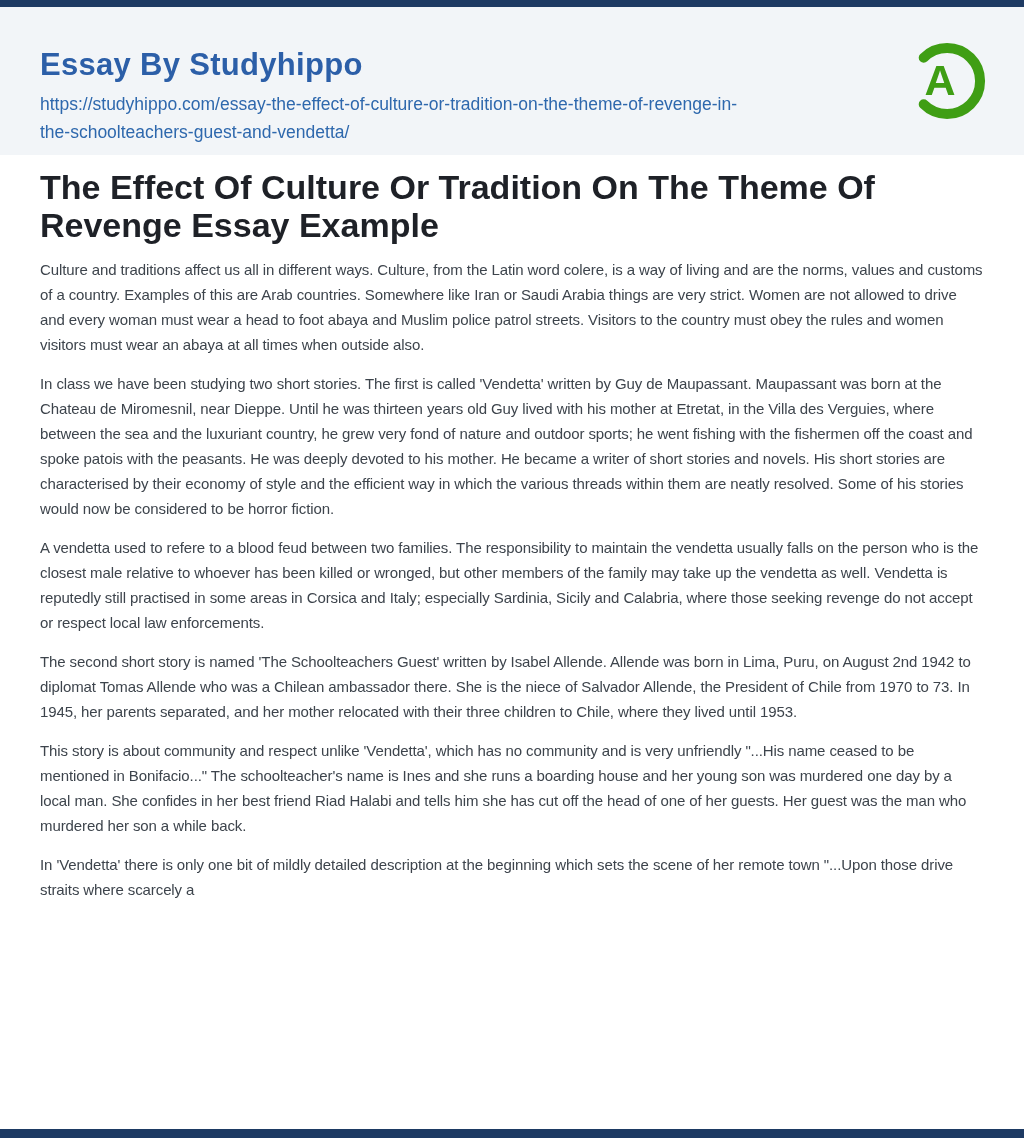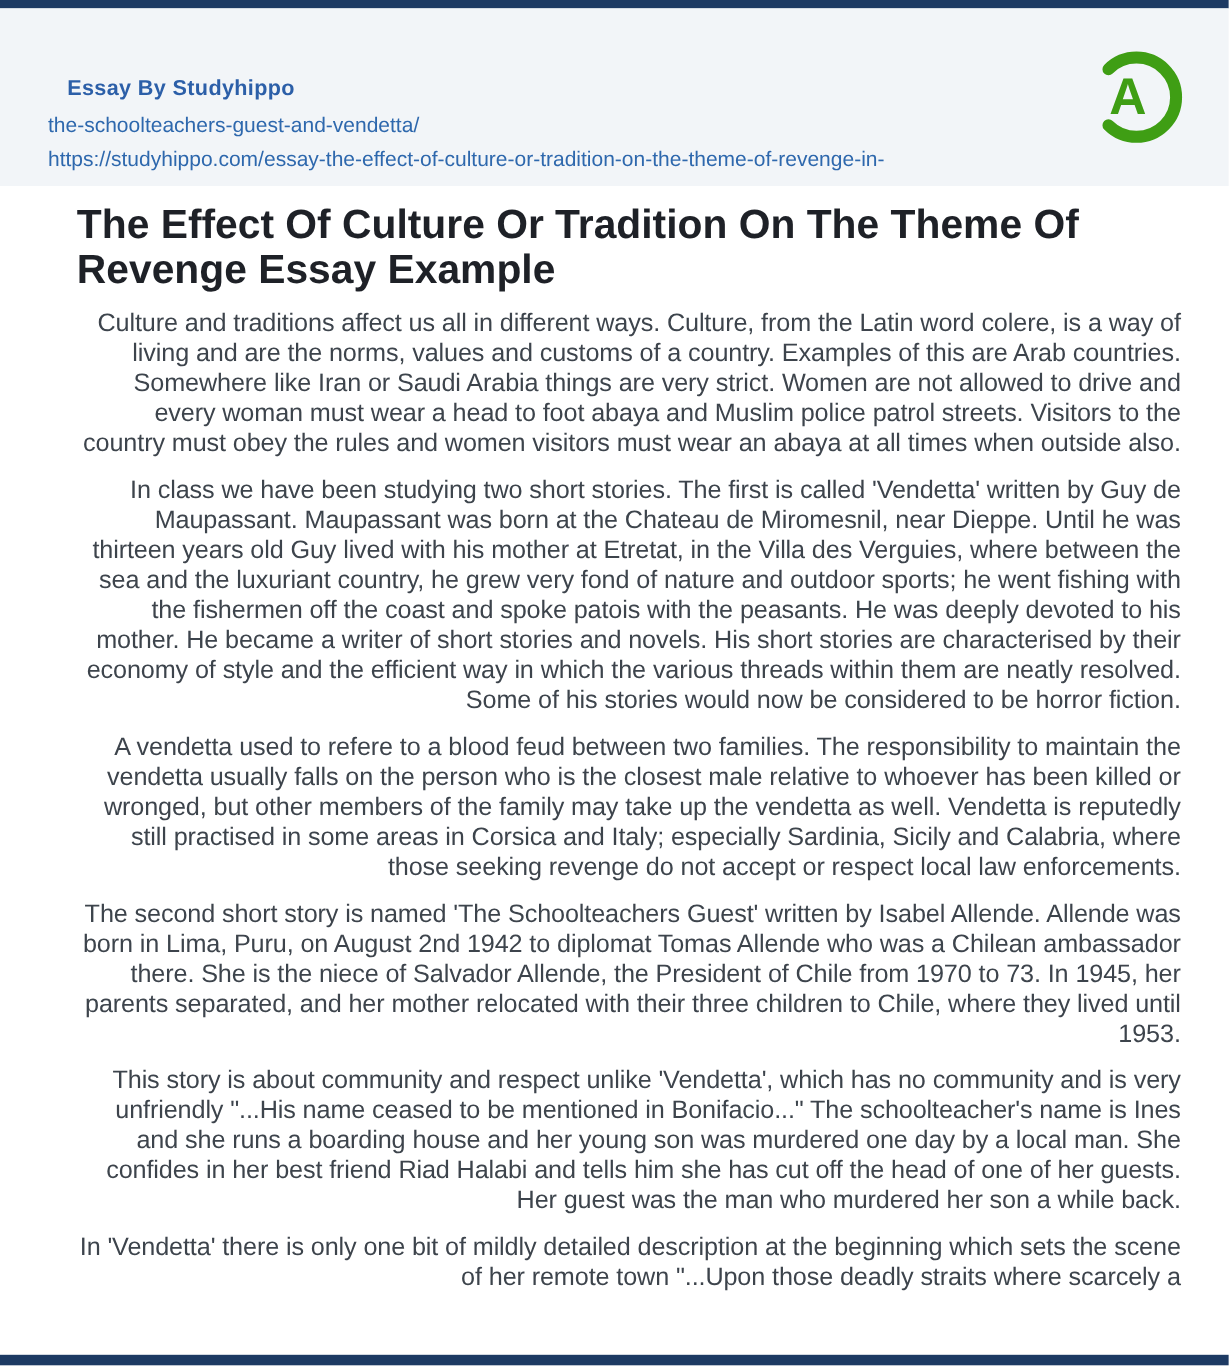--- a/index.html
+++ b/index.html
@@ -21,88 +21,86 @@
   }
   .header {
     background:#f2f5f8;
     height:148px;
     position:relative;
     padding:0;
     box-sizing:border-box;
   }
   .site-title {
     position:absolute; left:40px; top:40px;
-    margin:16px;
-    font-size:18px; font-weight:bold;
+    margin:0;
+    font-size:31px; font-weight:bold;
     color:#2c5fa8;
     letter-spacing:0.3px;
   }
   .page-url {
     position:absolute; left:40px; top:84px;
     font-size:17.5px;
     color:#2e68ad;
     line-height:27.5px;
     text-decoration:none;
     display:block;
   }
   .page-url span { display:block; }
   .logo {
     position:absolute; right:34px; top:28px;
     width:84px; height:90px;
   }
   .content {
     padding:13px 40px 0 40px;
-    margin-left:24px;
   }
   .essay-title {
     margin:0 0 13px 0;
     max-width:935px;
     font-size:34px;
     line-height:38px;
     font-weight:bold;
     color:#1e2127;
     letter-spacing:0px;
   }
   .essay-body p {
     margin:0 0 14px 0;
     max-width:950px;
-    font-size:21px;
+    font-size:15px;
     line-height:25px;
     color:#3d444c;
     letter-spacing:-0.1px;
-    text-align:right;
   }
 </style>
 </head>
 <body>
 
 <div class="top-bar"></div>
 
 <header class="header">
   <h1 class="site-title">Essay By Studyhippo</h1>
 
   <a class="page-url" href="#">
+    <span>https://studyhippo.com/essay-the-effect-of-culture-or-tradition-on-the-theme-of-revenge-in-</span>
     <span>the-schoolteachers-guest-and-vendetta/</span>
-    <span>https://studyhippo.com/essay-the-effect-of-culture-or-tradition-on-the-theme-of-revenge-in-</span>
   </a>
 
   <div class="logo">
     <svg width="84" height="90" viewBox="0 0 84 80">
       <path d="M 17.7 17.7 A 33 33 0 1 1 17.7 64.3" fill="none" stroke="#3f9e14" stroke-width="10" stroke-linecap="round"></path>
       <text x="34" y="55" text-anchor="middle" font-family="Liberation Sans, sans-serif" font-size="43" font-weight="bold" fill="#3f9e14">A</text>
     </svg>
   </div>
 </header>
 
 <main class="content">
   <h2 class="essay-title">The Effect Of Culture Or Tradition On The Theme Of Revenge Essay Example</h2>
 
   <div class="essay-body">
     <p>Culture and traditions affect us all in different ways. Culture, from the Latin word colere, is a way of living and are the norms, values and customs of a country. Examples of this are Arab countries. Somewhere like Iran or Saudi Arabia things are very strict. Women are not allowed to drive and every woman must wear a head to foot abaya and Muslim police patrol streets. Visitors to the country must obey the rules and women visitors must wear an abaya at all times when outside also.</p>
     <p>In class we have been studying two short stories. The first is called 'Vendetta' written by Guy de Maupassant. Maupassant was born at the Chateau de Miromesnil, near Dieppe. Until he was thirteen years old Guy lived with his mother at Etretat, in the Villa des Verguies, where between the sea and the luxuriant country, he grew very fond of nature and outdoor sports; he went fishing with the fishermen off the coast and spoke patois with the peasants. He was deeply devoted to his mother. He became a writer of short stories and novels. His short stories are characterised by their economy of style and the efficient way in which the various threads within them are neatly resolved. Some of his stories would now be considered to be horror fiction.</p>
     <p>A vendetta used to refere to a blood feud between two families. The responsibility to maintain the vendetta usually falls on the person who is the closest male relative to whoever has been killed or wronged, but other members of the family may take up the vendetta as well. Vendetta is reputedly still practised in some areas in Corsica and Italy; especially Sardinia, Sicily and Calabria, where those seeking revenge do not accept or respect local law enforcements.</p>
     <p>The second short story is named 'The Schoolteachers Guest' written by Isabel Allende. Allende was born in Lima, Puru, on August 2nd 1942 to diplomat Tomas Allende who was a Chilean ambassador there. She is the niece of Salvador Allende, the President of Chile from 1970 to 73. In 1945, her parents separated, and her mother relocated with their three children to Chile, where they lived until 1953.</p>
     <p>This story is about community and respect unlike 'Vendetta', which has no community and is very unfriendly "...His name ceased to be mentioned in Bonifacio..." The schoolteacher's name is Ines and she runs a boarding house and her young son was murdered one day by a local man. She confides in her best friend Riad Halabi and tells him she has cut off the head of one of her guests. Her guest was the man who murdered her son a while back.</p>
-    <p>In 'Vendetta' there is only one bit of mildly detailed description at the beginning which sets the scene of her remote town "...Upon those deadly straits where scarcely a</p>
+    <p>In 'Vendetta' there is only one bit of mildly detailed description at the beginning which sets the scene of her remote town "...Upon those drive straits where scarcely a</p>
   </div>
 </main>
 
 <div class="bottom-bar"></div>
 
 </body></html>

